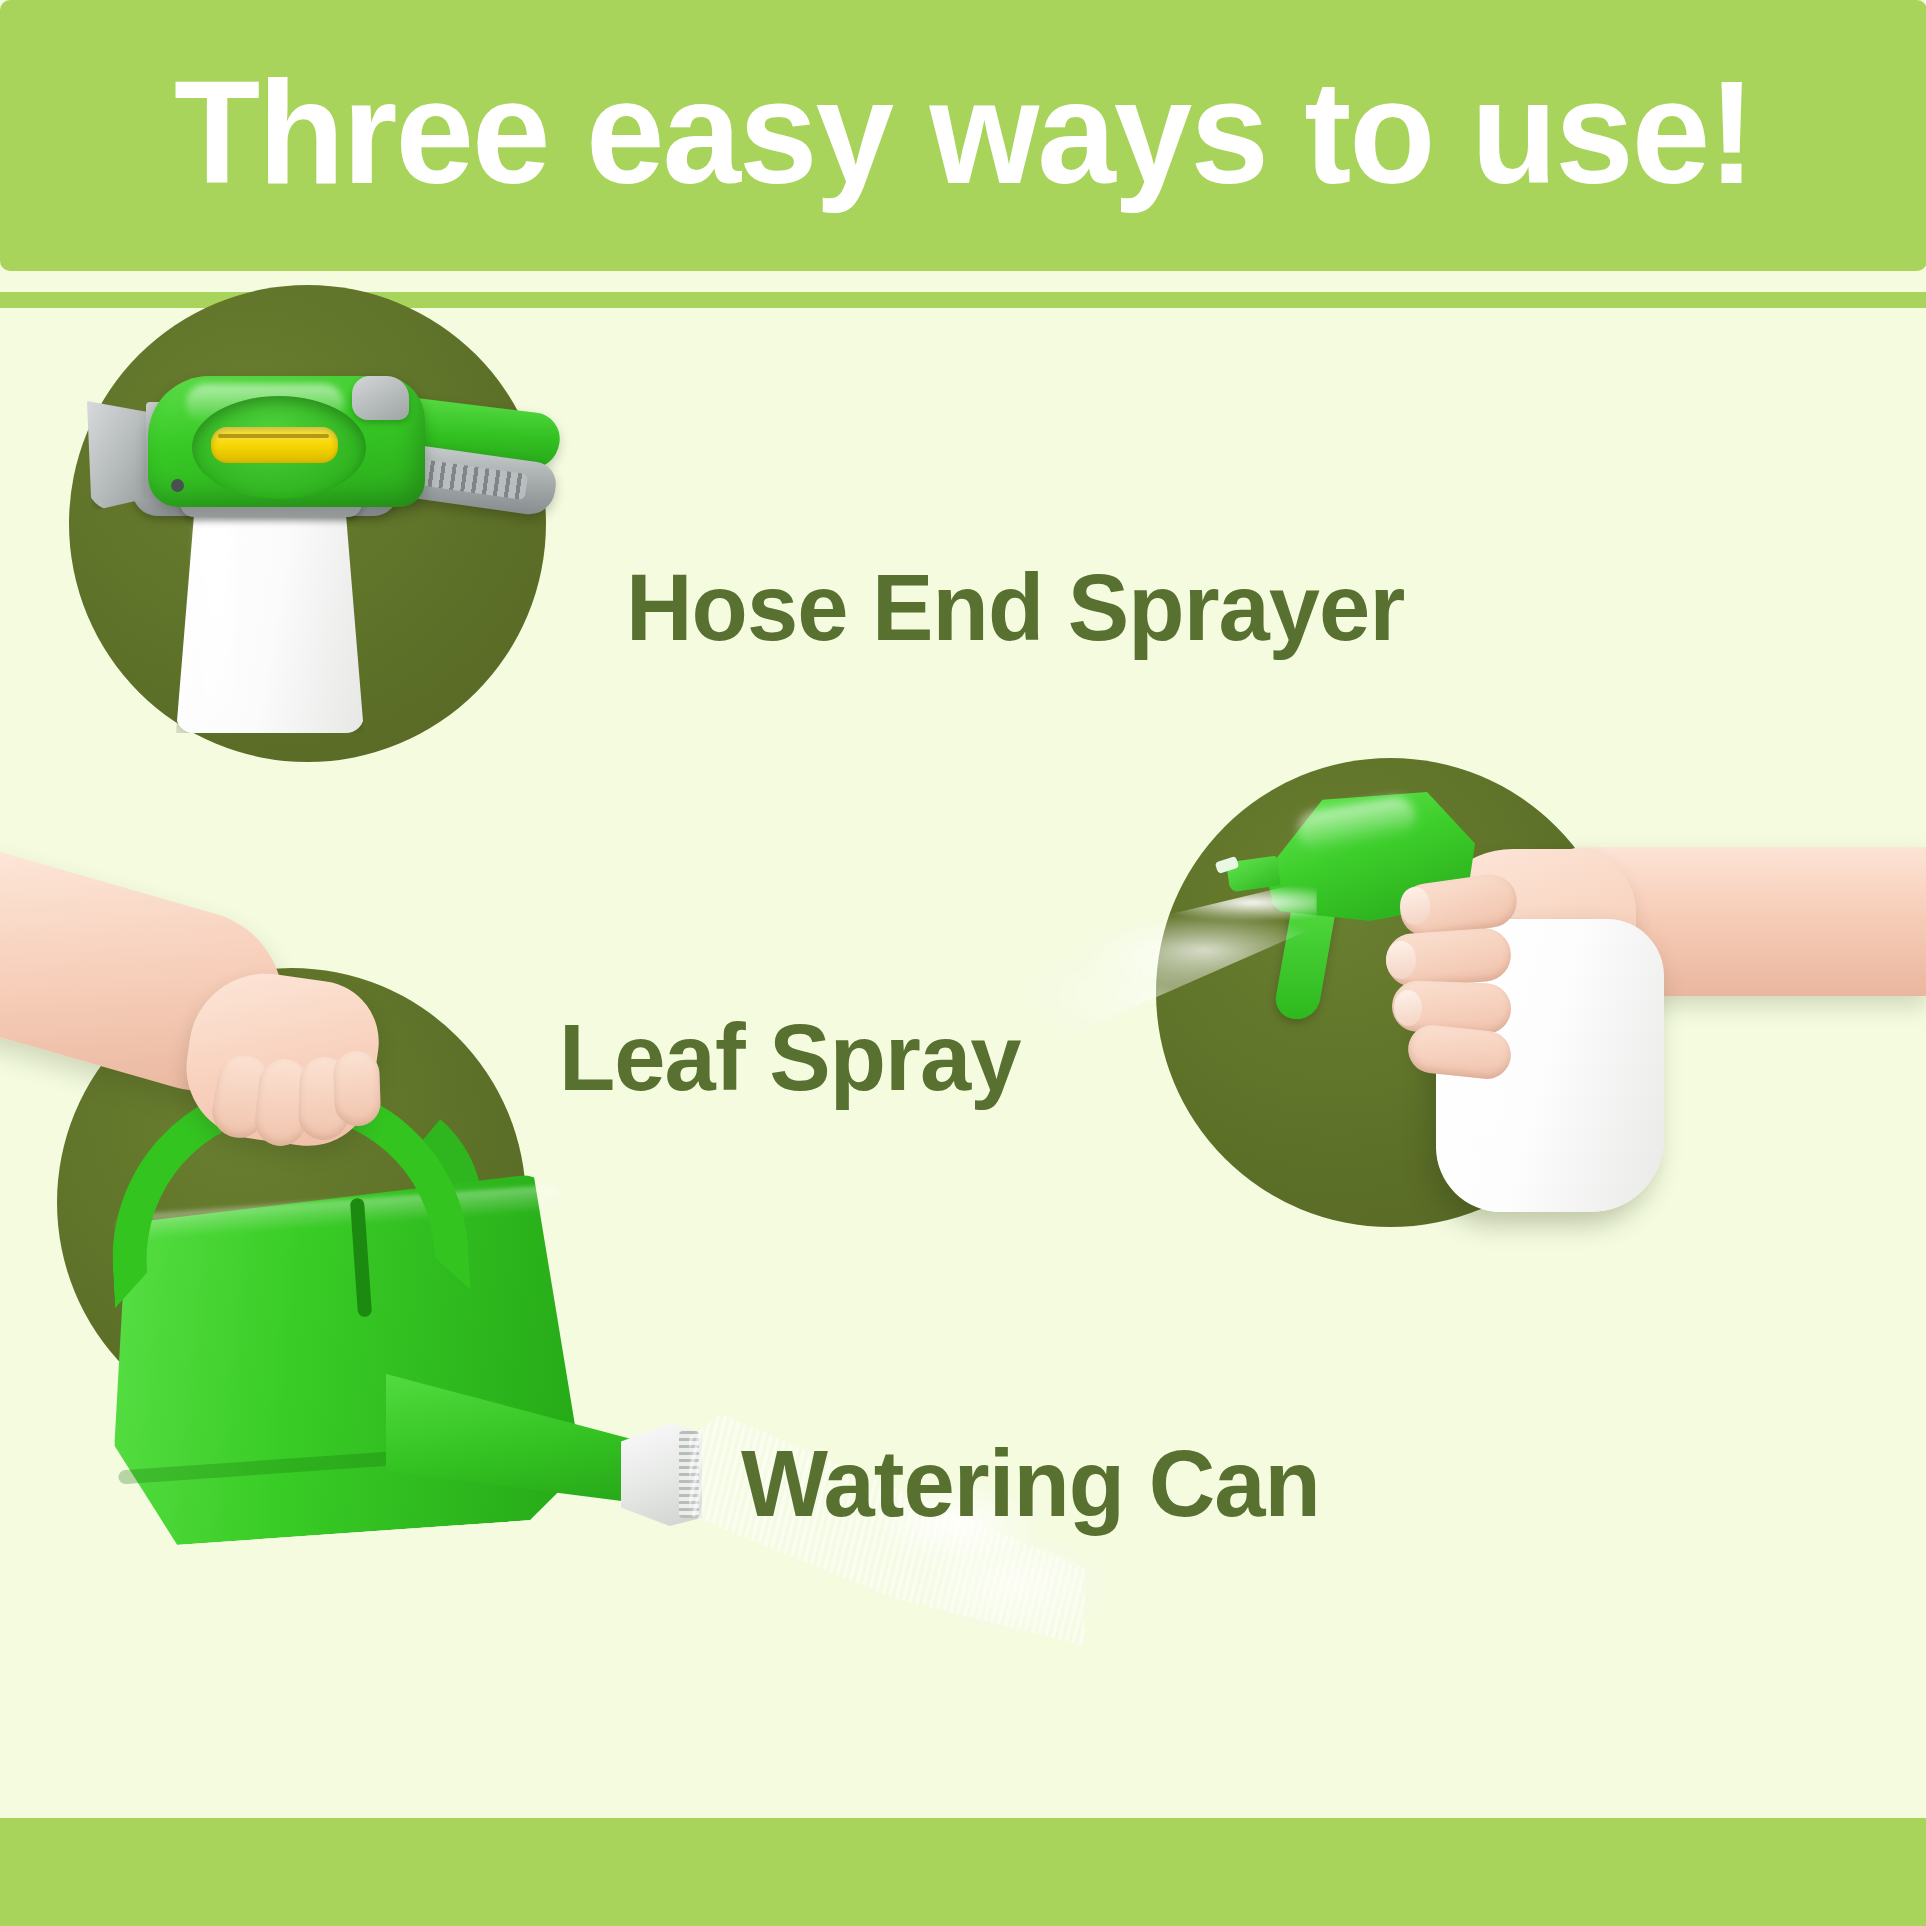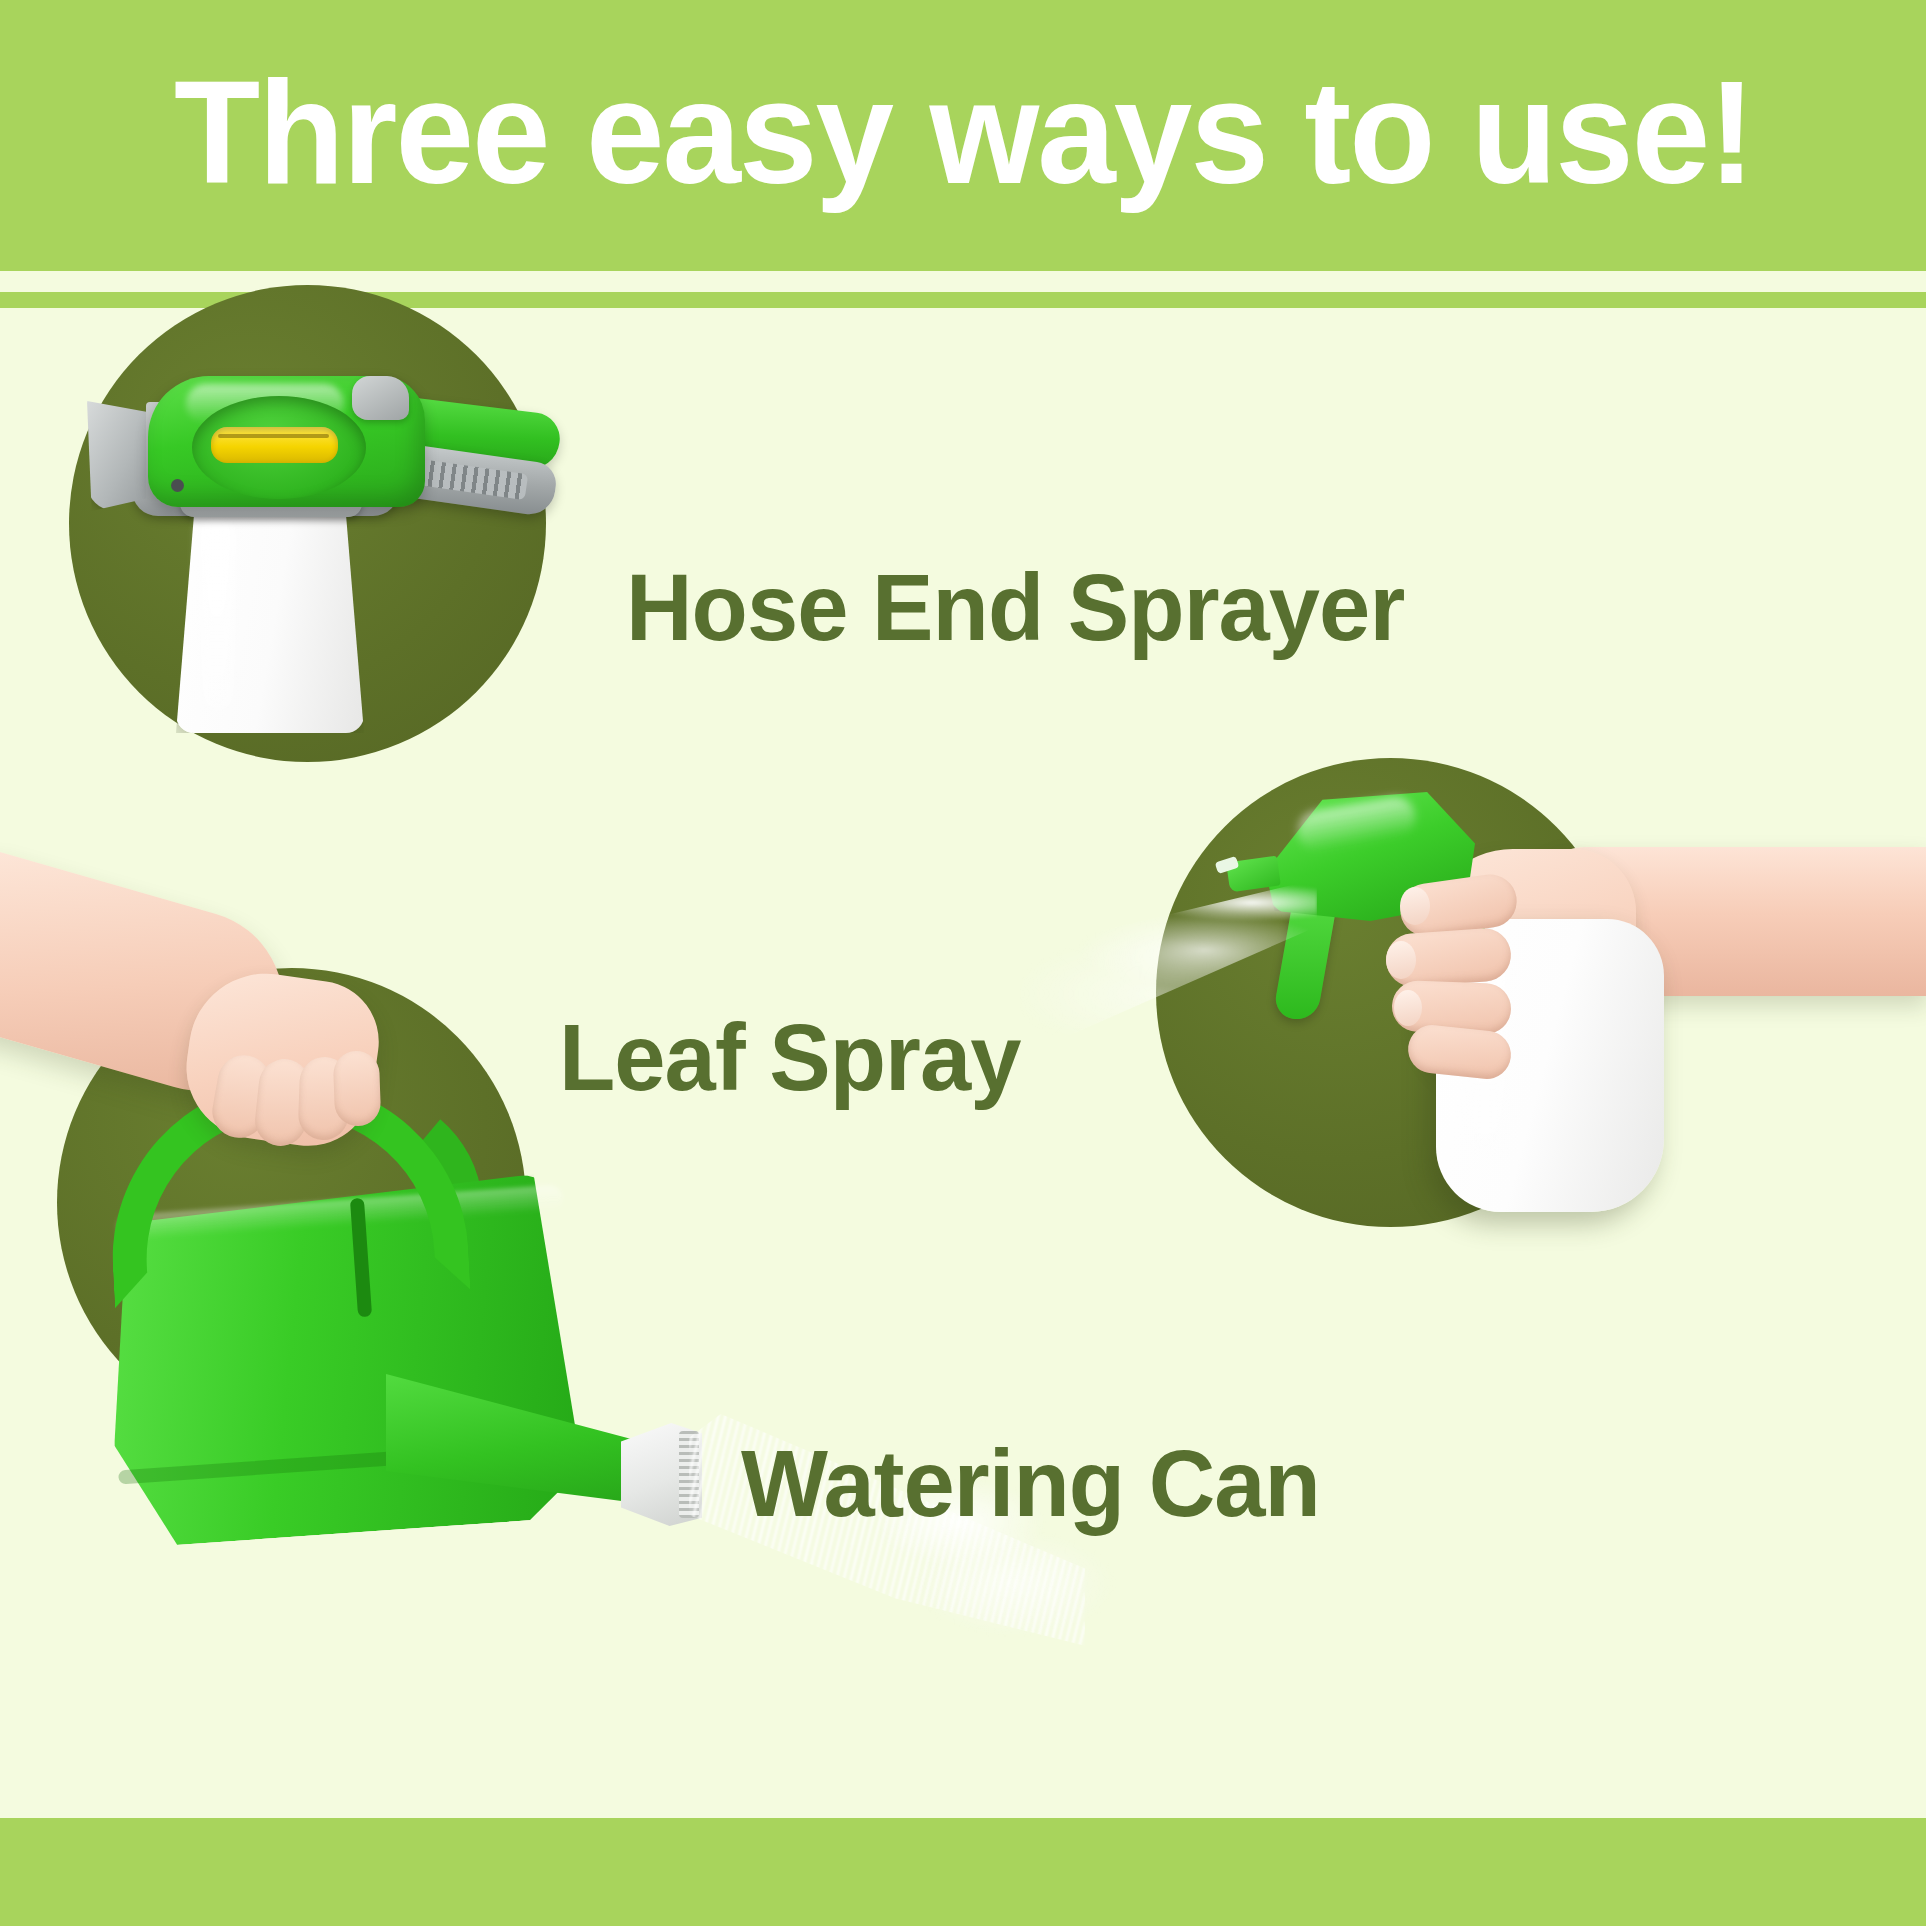--- a/index.html
+++ b/index.html
@@ -9,21 +9,21 @@
     font-family:"Liberation Sans","DejaVu Sans",sans-serif;
     background:#f4fbdf;
     position:relative;
   }
   #poster{position:relative;width:1927px;height:1927px;background:#f4fbdf;overflow:hidden;}
 
   
   .header-band{
     position:absolute;left:0;top:0;width:1927px;height:271px;
     background:#a8d45c;
-    display:flex;align-items:center;justify-content:center;
+    display:flex;align-items:center;justify-content:center;border-radius:10px;
   }
   .header-title{
     color:#ffffff;
     font-size:147px;
     font-weight:bold;
     letter-spacing:-2px;
     line-height:1;
     white-space:nowrap;
     transform:scaleX(0.96);
     margin-top:-6px;

